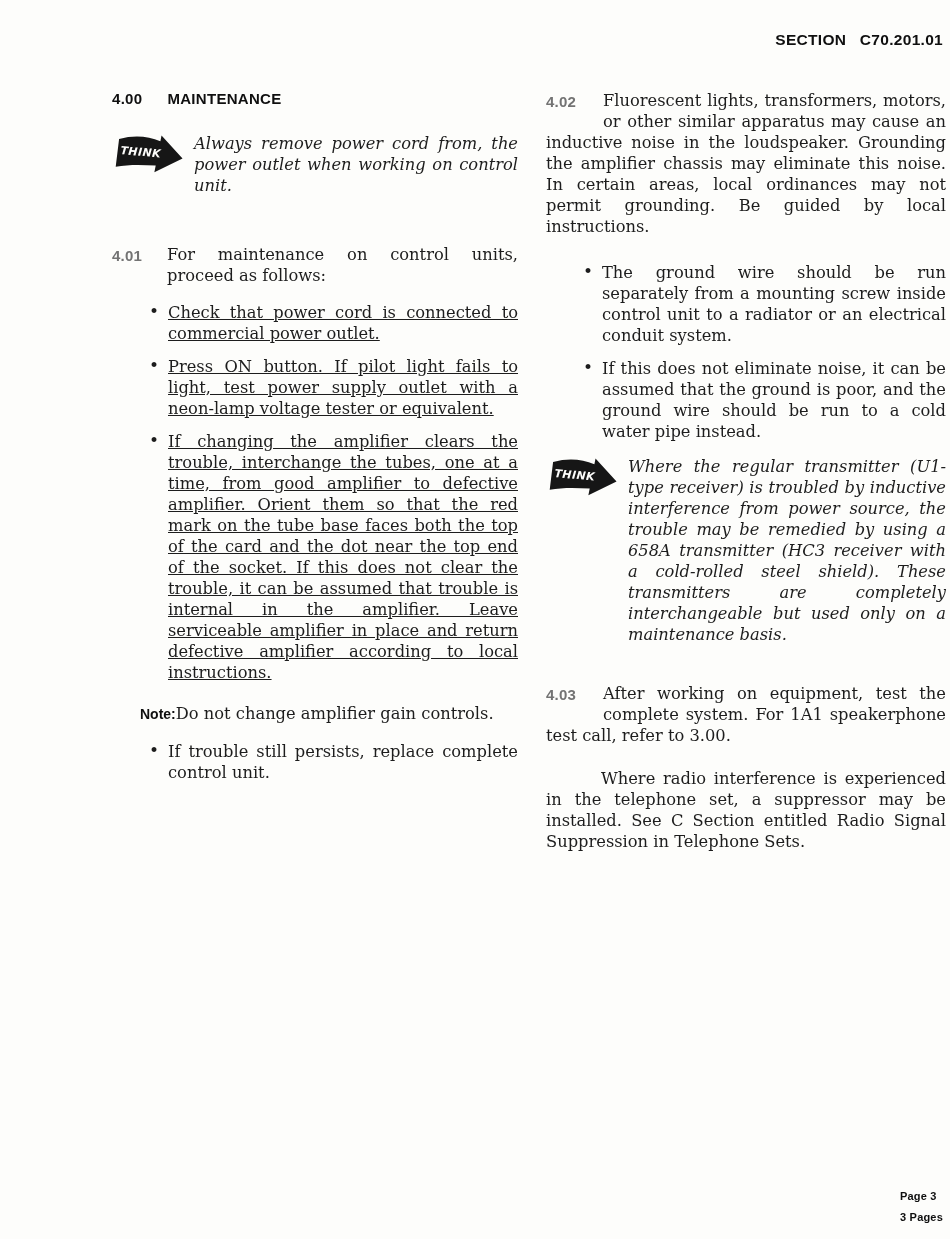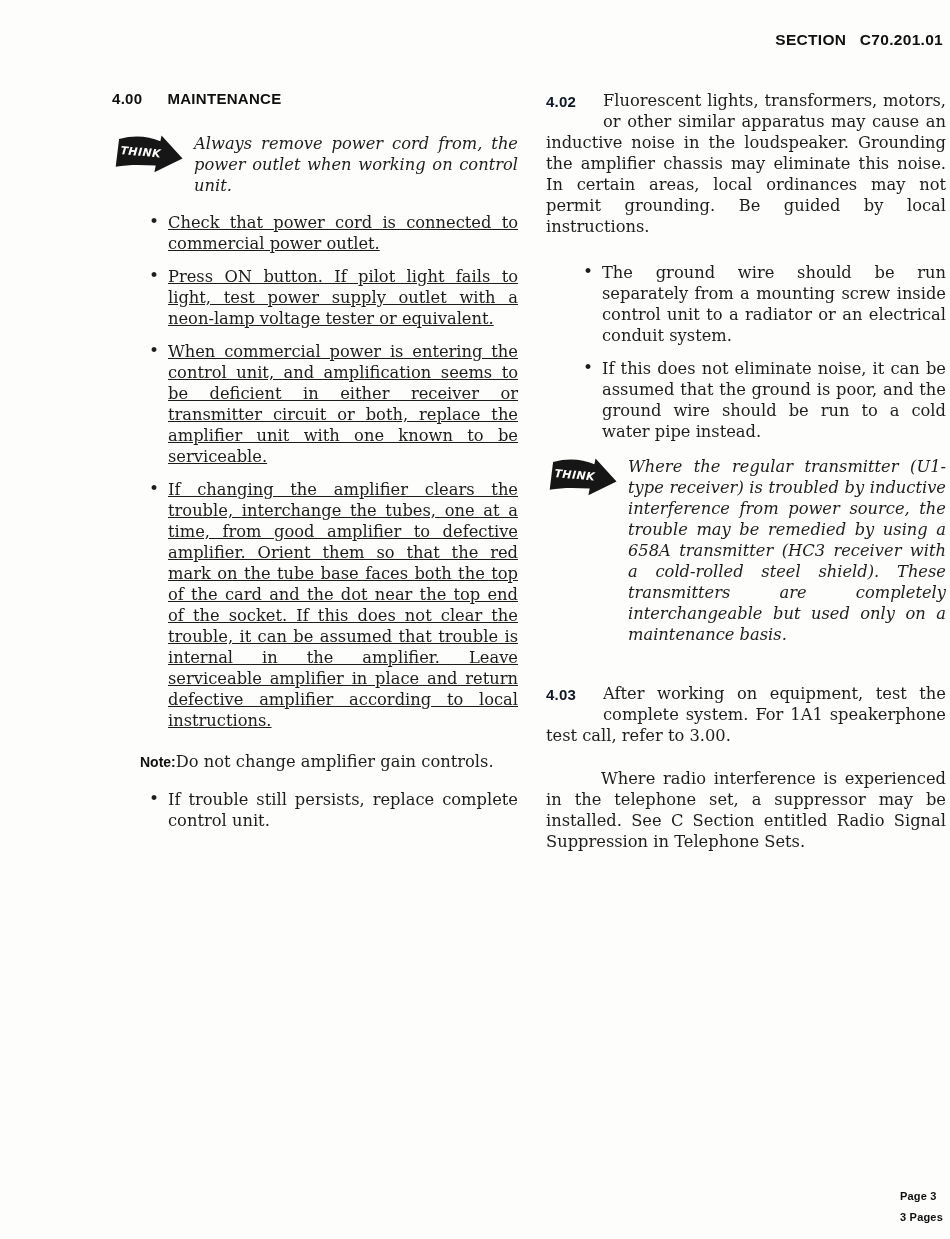--- a/index.html
+++ b/index.html
@@ -34,21 +34,21 @@
   
   .think-block{display:flex;margin-top:26px;}
   .think-icon{flex:0 0 74px;margin-top:-2px;}
   .think-text{
     flex:1;margin-left:8px;
     font-style:italic;text-align:justify;
   }
   
   .pnum{
     font-family:"Liberation Sans","DejaVu Sans",sans-serif;
-    font-weight:700;font-size:15px;color:#0f172a;letter-spacing:.2px;
+    font-weight:700;font-size:15px;color:#737373;letter-spacing:.2px;
   }
   .hang-all{position:relative;margin-left:55px;margin-top:48px;}
   .hang-all .pnum{position:absolute;left:-55px;top:1px;}
   .hang2{position:relative;}
   .hang2 .hang-spacer{float:left;width:57px;height:42px;}
   .hang2 .pnum{position:absolute;left:0;top:1px;}
   .indent-first{text-indent:55px;}
   
   .bullet{
     position:relative;margin-left:56px;margin-top:12px;text-align:justify;
@@ -91,25 +91,27 @@
       <svg width="74" height="54" viewBox="0 0 74 54">
         <g transform="rotate(11 37 27)">
           <path d="M4 14 C 18 7, 32 5.5, 45 8.5 L 45 2.5 L 70 21 L 45 40 L 45 33 C 32 35, 18 37, 6 42 Z" fill="#161616"></path>
           <text x="8" y="28.5" fill="#fdfdfb" font-family="'DejaVu Sans',sans-serif" font-size="11" font-style="italic" font-weight="bold" letter-spacing="0.4" transform="rotate(-6 8 28.5)">THINK</text>
         </g>
       </svg>
     </span>
     <span class="think-text">Always remove power cord from, the power outlet when working on control unit.</span>
   </div>
 
+  <p class="hang-all just">
+    <span class="pnum">4.01</span><span>For maintenance on control units, proceed as follows:</span>
+  </p>
 
   <div class="bullets-top">
     <p class="bullet">Check that power cord is connected to commercial power outlet.</p>
     <p class="bullet">Press ON button. If pilot light fails to light, test power supply outlet with a neon-lamp voltage tester or equivalent.</p>
-    <p class="bullet">When commercial power is entering the control unit, and amplification seems to be deficient in either receiver or transmitter circuit or both, replace the amplifier unit with one known to be serviceable.</p>
     <p class="bullet">If changing the amplifier clears the trouble, interchange the tubes, one at a time, from good amplifier to defective amplifier. Orient them so that the red mark on the tube base faces both the top of the card and the dot near the top end of the socket. If this does not clear the trouble, it can be assumed that trouble is internal in the amplifier. Leave serviceable amplifier in place and return defective amplifier according to local instructions.</p>
   </div>
 
   <p class="note-line">
     <span class="note-label bs">Note:</span><span>Do not change amplifier gain controls.</span>
   </p>
 
   <p class="bullet mt16">If trouble still persists, replace complete control unit.</p>
 
 </div>

